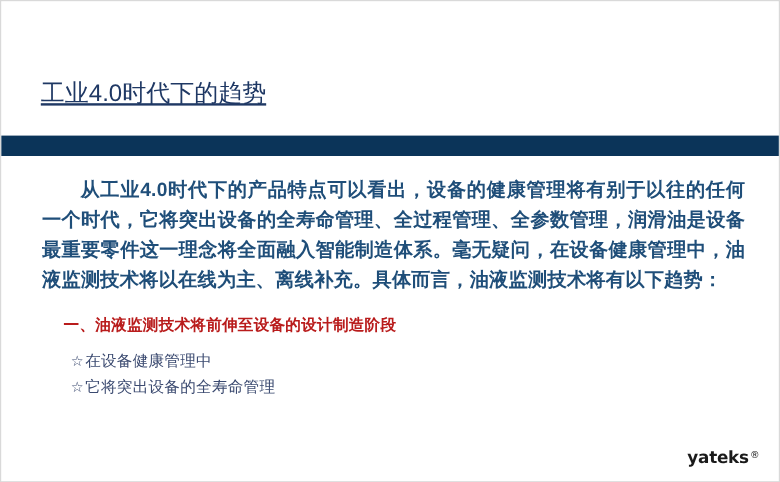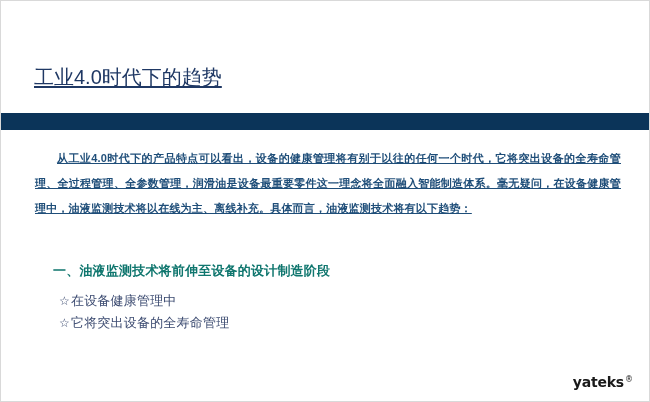--- a/index.html
+++ b/index.html
@@ -43,39 +43,38 @@
     height: 17px;
     background: #0b3459;
   }
 
   
   #body-paragraph {
     position: absolute;
     left: 34px;
     top: 145px;
     width: 586px;
-    font-size: 11px;
+    font-size: 16px;
     font-weight: bold;
     line-height: 25px;
     color: #1f4e79;
     text-align: justify;
     text-justify: inter-ideograph;
     text-indent: 2em;
     letter-spacing: 0.2px;
-    text-decoration: underline;
   }
 
   
   #section-heading {
     position: absolute;
     left: 52px;
     top: 261px;
     font-size: 13px;
     font-weight: bold;
-    color: #0f766e;
+    color: #b91c1c;
     letter-spacing: 0.2px;
     white-space: nowrap;
   }
 
   
   #bullet-list {
     position: absolute;
     left: 58px;
     top: 289px;
     margin: 0;

